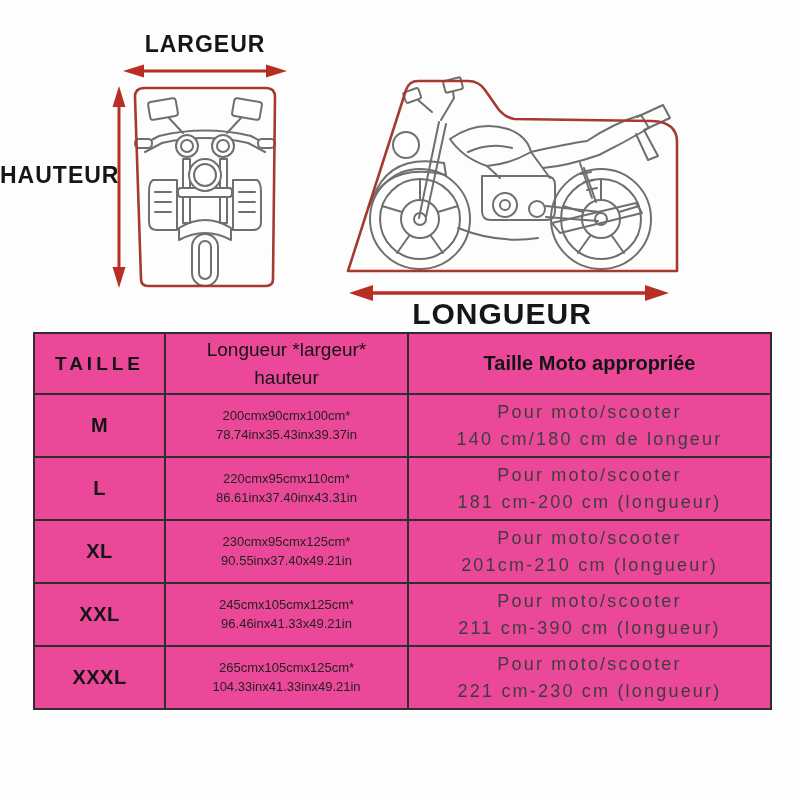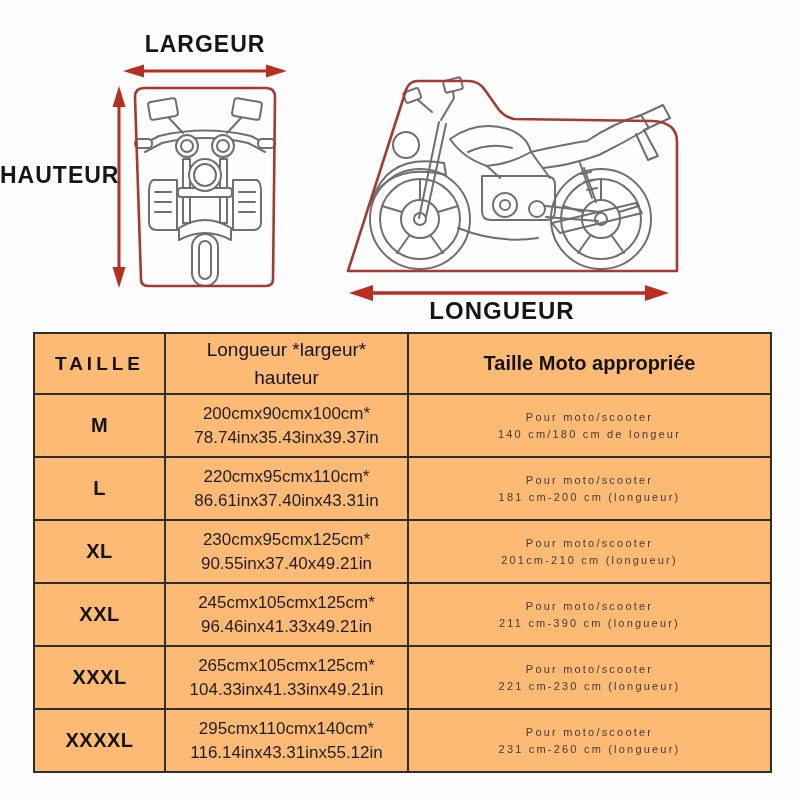--- a/index.html
+++ b/index.html
@@ -13,52 +13,52 @@
   }
   *{margin:0;padding:0;box-sizing:border-box;}
   html,body{width:800px;height:800px;overflow:hidden;}
   body{background:var(--background);font-family:"Liberation Sans",sans-serif;color:var(--text-black);}
   .canvas{position:relative;width:800px;height:752px;background:var(--background);}
 
   
   .dim-label{position:absolute;font-weight:700;font-size:23px;letter-spacing:1px;color:#161616;text-align:center;}
   .largeur-label{left:120px;top:31px;width:170px;}
   .hauteur-label{left:0px;top:162px;width:112px;}
-  .longueur-label{left:384px;top:297px;width:236px;font-size:24px;}
+  .longueur-label{left:384px;top:297px;width:236px;font-size:30px;}
 
   
   .arrow-svg{position:absolute;overflow:visible;}
   .largeur-arrow{left:121px;top:62px;width:168px;height:18px;}
   .hauteur-arrow{left:110px;top:84px;width:18px;height:206px;}
   .longueur-arrow{left:347px;top:283px;width:324px;height:20px;}
   .arrow-line{stroke:var(--arrow-red);stroke-width:3;fill:none;}
   .arrow-head{fill:var(--arrow-red);stroke:none;}
 
   
   .figure-svg{position:absolute;}
   .front-view{left:125px;top:80px;width:160px;height:214px;}
   .side-view{left:340px;top:60px;width:345px;height:218px;}
   .art{stroke:var(--line-art-gray);stroke-width:2;fill:none;stroke-linecap:round;stroke-linejoin:round;}
   .art rect, .art circle{fill:#ffffff;}
   .cover-outline{stroke:var(--outline-red);stroke-width:2.6;fill:none;stroke-linejoin:round;}
 
   
-  .size-table{position:absolute;left:33px;top:332px;width:737px;border-collapse:collapse;table-layout:fixed;background:#fdba74;}
+  .size-table{position:absolute;left:33px;top:332px;width:737px;border-collapse:collapse;table-layout:fixed;background:#ec4899;}
   .size-table th,.size-table td{border:2px solid var(--table-border);text-align:center;vertical-align:middle;padding:0;}
   .size-table thead tr{height:61px;}
   .size-table tbody tr{height:63px;}
   .col-size{width:131px;}
   .col-dim{width:243px;}
   .col-fit{width:363px;}
   .th-size{font-size:19px;font-weight:700;letter-spacing:4px;}
   .th-dim{font-size:19px;font-weight:400;line-height:1.45;}
   .th-fit{font-size:20px;font-weight:700;margin-left:25px;}
   .size-cell{font-size:20px;font-weight:700;letter-spacing:0.5px;}
-  .dim-cell{font-size:17px;line-height:1.4;color:#1f1f1f;}
-  .fit-cell{font-size:11px;letter-spacing:2.2px;line-height:1.5;color:var(--fit-text);}
+  .dim-cell{font-size:13px;line-height:1.4;color:#1f1f1f;}
+  .fit-cell{font-size:18px;letter-spacing:2.2px;line-height:1.5;color:var(--fit-text);}
 </style>
 </head>
 <body>
 
 <div class="canvas">
 
   <div class="dim-label largeur-label">LARGEUR</div>
 
   <svg class="arrow-svg largeur-arrow" viewBox="0 0 168 18" aria-hidden="true">
     <line class="arrow-line" x1="18" y1="9" x2="150" y2="9"></line>
@@ -229,26 +229,15 @@
         <td class="size-cell">XXXL</td>
         <td class="dim-cell">
           <div>265cmx105cmx125cm*</div>
           <div>104.33inx41.33inx49.21in</div>
         </td>
         <td class="fit-cell">
           <div>Pour moto/scooter</div>
           <div>221 cm-230 cm (longueur)</div>
         </td>
       </tr>
-      <tr>
-        <td class="size-cell">XXXXL</td>
-        <td class="dim-cell">
-          <div>295cmx110cmx140cm*</div>
-          <div>116.14inx43.31inx55.12in</div>
-        </td>
-        <td class="fit-cell">
-          <div>Pour moto/scooter</div>
-          <div>231 cm-260 cm (longueur)</div>
-        </td>
-      </tr>
     </tbody>
   </table>
 </div>
 
 </body></html>

